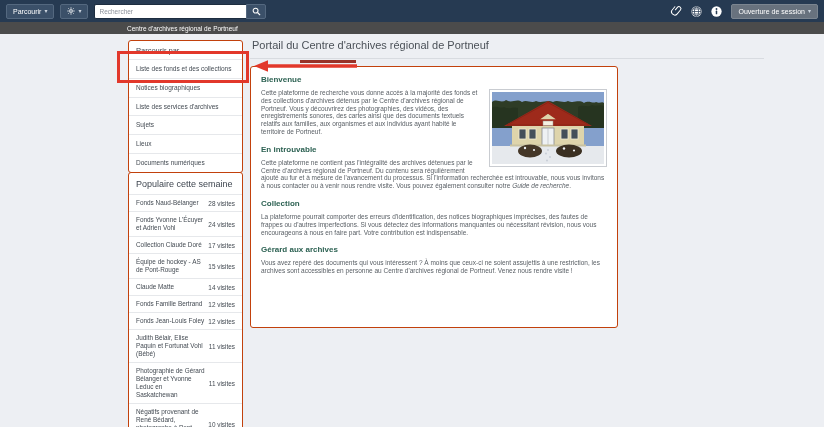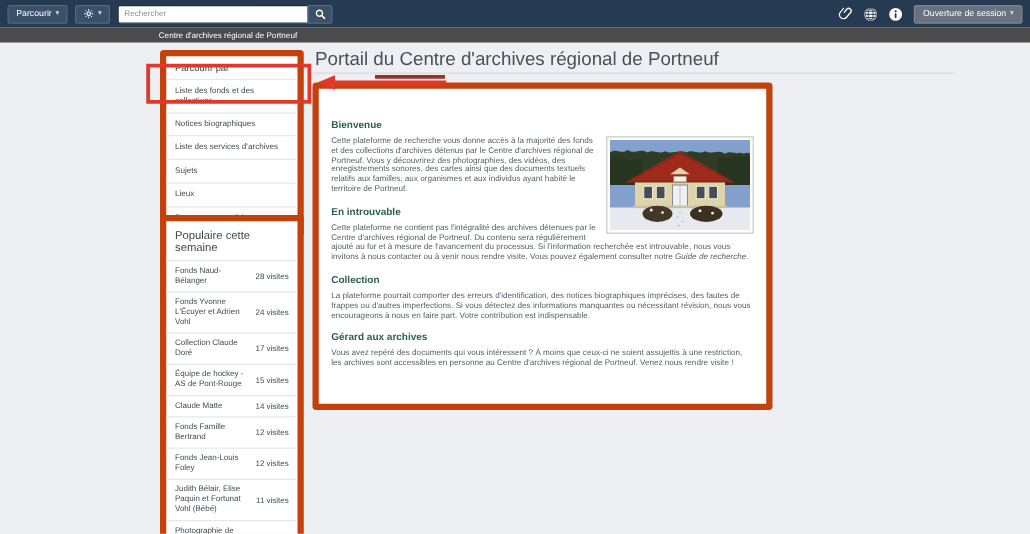--- a/index.html
+++ b/index.html
@@ -49,51 +49,51 @@
   
   .sitebar {
     position:absolute; top:22px; left:0; width:824px; height:12px;
     background:#4b4b4b; color:#fff; font-size:6.5px;
     display:flex; align-items:center; padding-left:127px; z-index:5;
   }
 
   
   .card {
     position:absolute; background:#fff;
-    border:5px solid #c2410c; border-radius:3px;
+    border:1px solid #c2410c; border-radius:3px;
   }
   #browse-card { left:128px; top:40px; width:115px; }
   .side-header { font-size:7.5px; color:#3f4650; padding:5px 7px 4px; }
   .side-item {
     font-size:6.5px; color:#434a52; padding:5px 7px;
     border-top:1px solid #e6e8eb; cursor:pointer; line-height:1.2;
   }
   #popular-card { left:128px; top:172px; width:115px; }
   .pop-header { font-size:9px; color:#3f4650; padding:6px 7px 5px; }
   .pop-row {
     display:flex; align-items:center; gap:4px; padding:4px 7px;
     border-top:1px solid #e6e8eb; cursor:pointer;
   }
   .pop-label { flex:1; font-size:6.4px; color:#434a52; line-height:1.25; }
   .pop-visits { font-size:6.4px; color:#434a52; white-space:nowrap; }
 
   
   .page-title {
     position:absolute; left:252px; top:39px;
-    font-size:15px; font-weight:normal; color:#4b5158;
+    font-size:11px; font-weight:normal; color:#4b5158;
   }
   .title-rule {
     position:absolute; left:250px; top:58px; width:514px; height:1px;
     background:#d8dbe0;
   }
   #content-card { left:250px; top:66px; width:368px; height:262px; padding:8px 10px; }
   .section-heading {
     font-size:8px; font-weight:bold; color:#2c6152; margin:9px 0 5px;
   }
-  .section-heading.first { margin-top:16px; }
+  .section-heading.first { margin-top:0; }
   .body-text {
     font-size:6.5px; color:#585e64; line-height:1.2; margin:0;
     text-align:left;
   }
   .body-text em { font-style:italic; }
   .photo {
     float:right; margin:0 0 5px 8px; background:#fff;
     border:1px solid #c9ccd1; padding:2px; display:block; line-height:0;
   }
 

